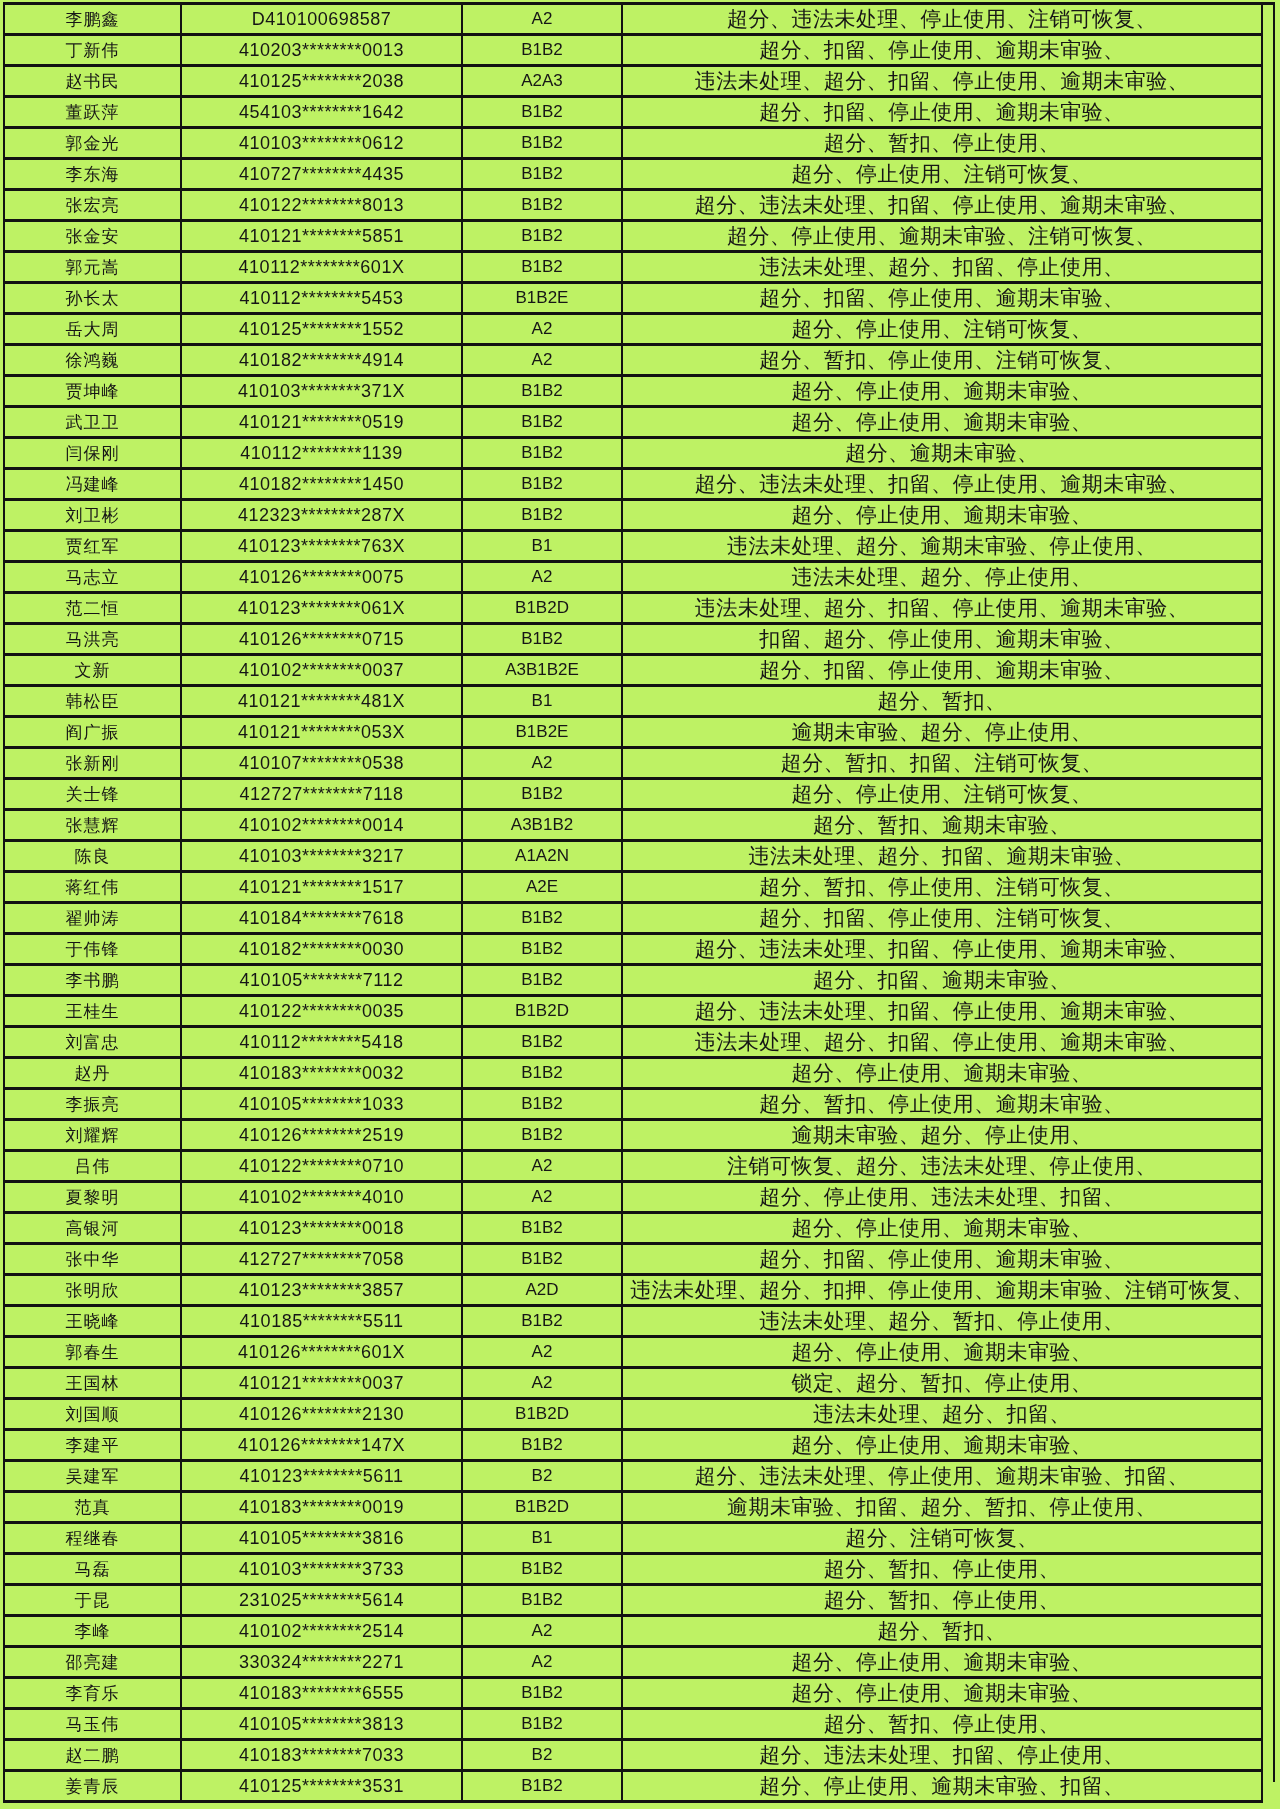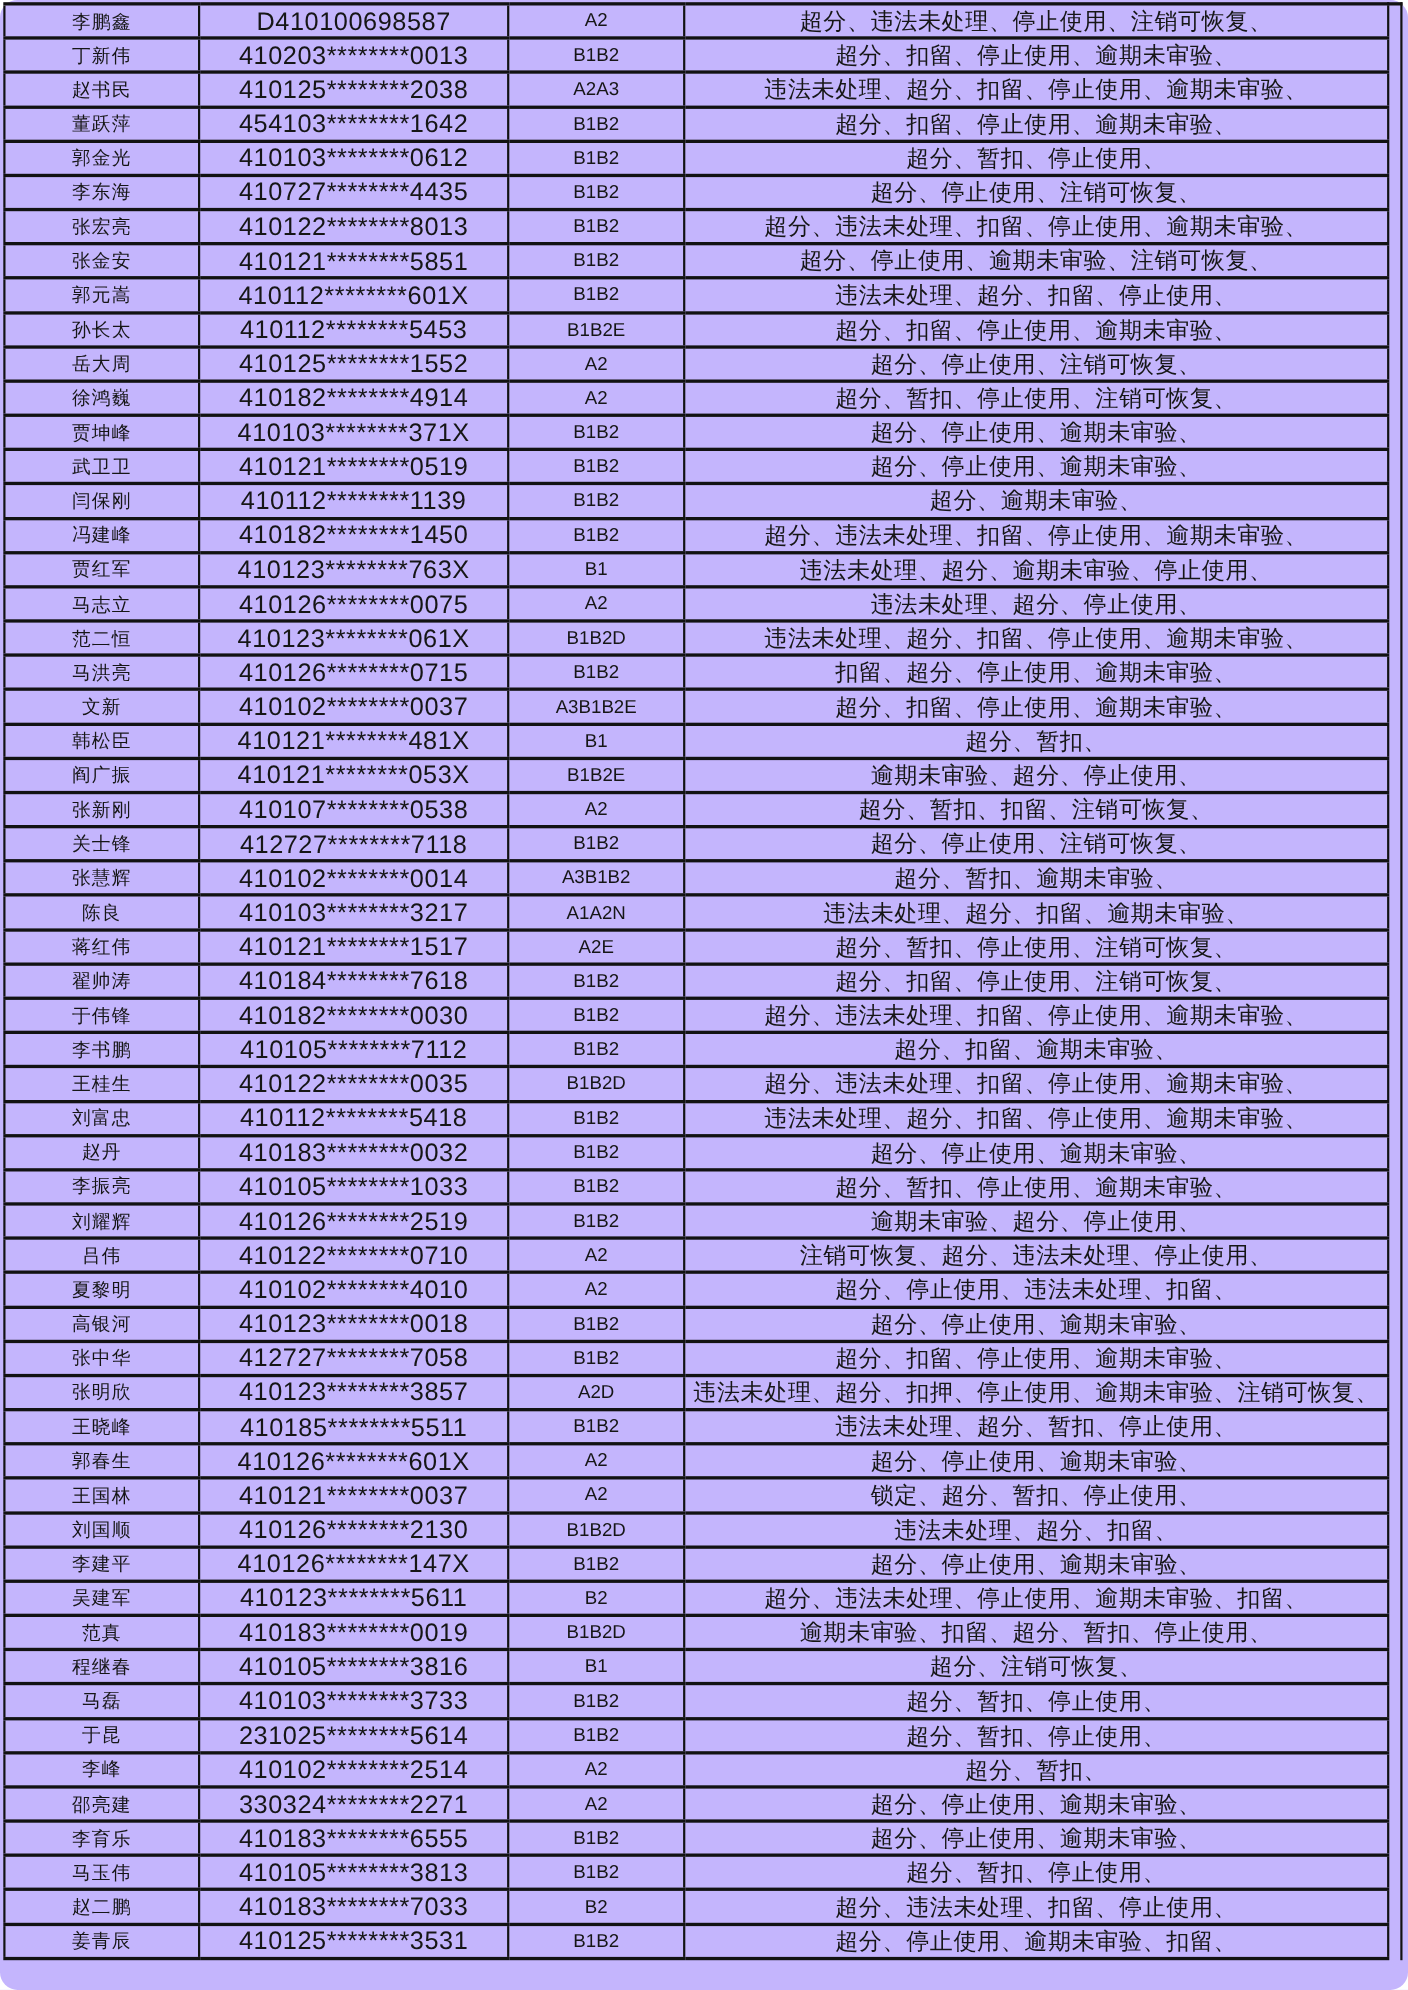--- a/index.html
+++ b/index.html
@@ -4,21 +4,21 @@
 <style>
   html, body { margin: 0; padding: 0; }
   body {
     width: 1280px;
     height: 1809px;
     background: #ffffff;
     position: relative;
     font-family: "Liberation Sans", "DejaVu Sans", sans-serif;
     color: #161616;
   }
-  .page { position: absolute; inset: 0; background: #c4b5fd; border-radius: 16px; }
+  .page { position: absolute; inset: 0; background: #bef264; }
   table.roster {
     position: absolute;
     left: 3px;
     top: 2px;
     width: 1258px;
     height: 1780px;
     border-collapse: collapse;
     table-layout: fixed;
   }
   table.roster td {
@@ -26,21 +26,21 @@
     border-top-width: 3px;
     border-bottom-width: 3px;
     text-align: center;
     vertical-align: middle;
     padding: 0 4px;
     overflow: hidden;
     white-space: nowrap;
     color: #161616;
   }
   .c-name    { font-size: 17px; letter-spacing: 1px; }
-  .c-id      { font-size: 23px; letter-spacing: 0.5px; }
+  .c-id      { font-size: 18px; letter-spacing: 0.5px; }
   .c-license { font-size: 17px; }
   .c-status  { font-size: 21px; letter-spacing: 0.5px; }
   
   .edge-top {
     position: absolute; left: 1261px; top: 2px;
     width: 14px; height: 3px; background: #121212;
   }
   .edge-line {
     position: absolute; left: 1273px; top: 2px;
     width: 2px; height: 1780px; background: #121212;
@@ -148,20 +148,26 @@
           <td class="c-license">B1B2</td>
           <td class="c-status">超分、逾期未审验、</td>
         </tr>
         <tr>
           <td class="c-name">冯建峰</td>
           <td class="c-id">410182********1450</td>
           <td class="c-license">B1B2</td>
           <td class="c-status">超分、违法未处理、扣留、停止使用、逾期未审验、</td>
         </tr>
         <tr>
+          <td class="c-name">刘卫彬</td>
+          <td class="c-id">412323********287X</td>
+          <td class="c-license">B1B2</td>
+          <td class="c-status">超分、停止使用、逾期未审验、</td>
+        </tr>
+        <tr>
           <td class="c-name">贾红军</td>
           <td class="c-id">410123********763X</td>
           <td class="c-license">B1</td>
           <td class="c-status">违法未处理、超分、逾期未审验、停止使用、</td>
         </tr>
         <tr>
           <td class="c-name">马志立</td>
           <td class="c-id">410126********0075</td>
           <td class="c-license">A2</td>
           <td class="c-status">违法未处理、超分、停止使用、</td>

